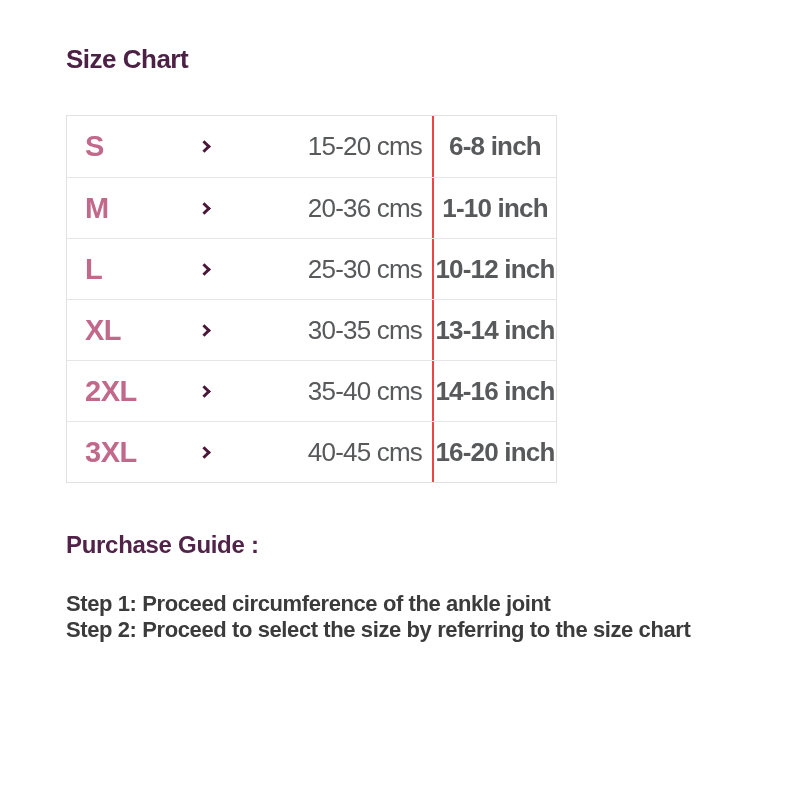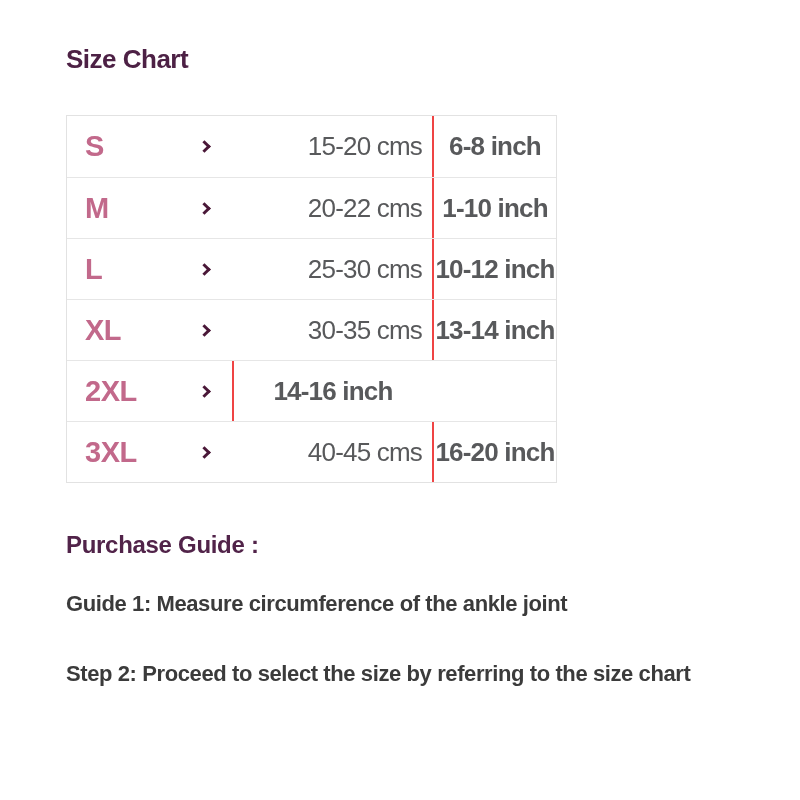--- a/index.html
+++ b/index.html
@@ -79,21 +79,21 @@
     letter-spacing: -0.3px;
     color: #512349;
   }
   .guide-step {
     font-size: 22px;
     font-weight: 600;
     letter-spacing: -0.4px;
     color: #3b3b3b;
   }
   .guide-step.step-1 { margin-top: 32px; }
-  .guide-step.step-2 { margin-top: 44px; }
+  .guide-step.step-2 { }
 </style>
 </head>
 <body>
 
 <div class="page">
 
   <div class="page-title">Size Chart</div>
 
   <div class="size-table">
 
@@ -104,21 +104,21 @@
         </div>
       <div class="cell-cms">15-20 cms</div>
       <div class="cell-inch">6-8 inch</div>
     </div>
 
     <div class="size-row">
       <div class="cell-size">M</div>
       <div class="cell-chevron">
           <span class="chevron"></span>
         </div>
-      <div class="cell-cms">20-22 cms</div>
+      <div class="cell-cms">20-36 cms</div>
       <div class="cell-inch">1-10 inch</div>
     </div>
 
     <div class="size-row">
       <div class="cell-size">L</div>
       <div class="cell-chevron">
           <span class="chevron"></span>
         </div>
       <div class="cell-cms">25-30 cms</div>
       <div class="cell-inch">10-12 inch</div>
@@ -131,32 +131,33 @@
         </div>
       <div class="cell-cms">30-35 cms</div>
       <div class="cell-inch">13-14 inch</div>
     </div>
 
     <div class="size-row">
       <div class="cell-size">2XL</div>
       <div class="cell-chevron">
           <span class="chevron"></span>
         </div>
+      <div class="cell-cms">35-40 cms</div>
       <div class="cell-inch">14-16 inch</div>
     </div>
 
     <div class="size-row">
       <div class="cell-size">3XL</div>
       <div class="cell-chevron">
           <span class="chevron"></span>
         </div>
       <div class="cell-cms">40-45 cms</div>
       <div class="cell-inch">16-20 inch</div>
     </div>
 
   </div>
 
   <div class="guide-heading">Purchase Guide :</div>
 
-  <div class="guide-step step-1">Guide 1: Measure circumference of the ankle joint</div>
+  <div class="guide-step step-1">Step 1: Proceed circumference of the ankle joint</div>
   <div class="guide-step step-2">Step 2: Proceed to select the size by referring to the size chart</div>
 
 </div>
 
 </body></html>

